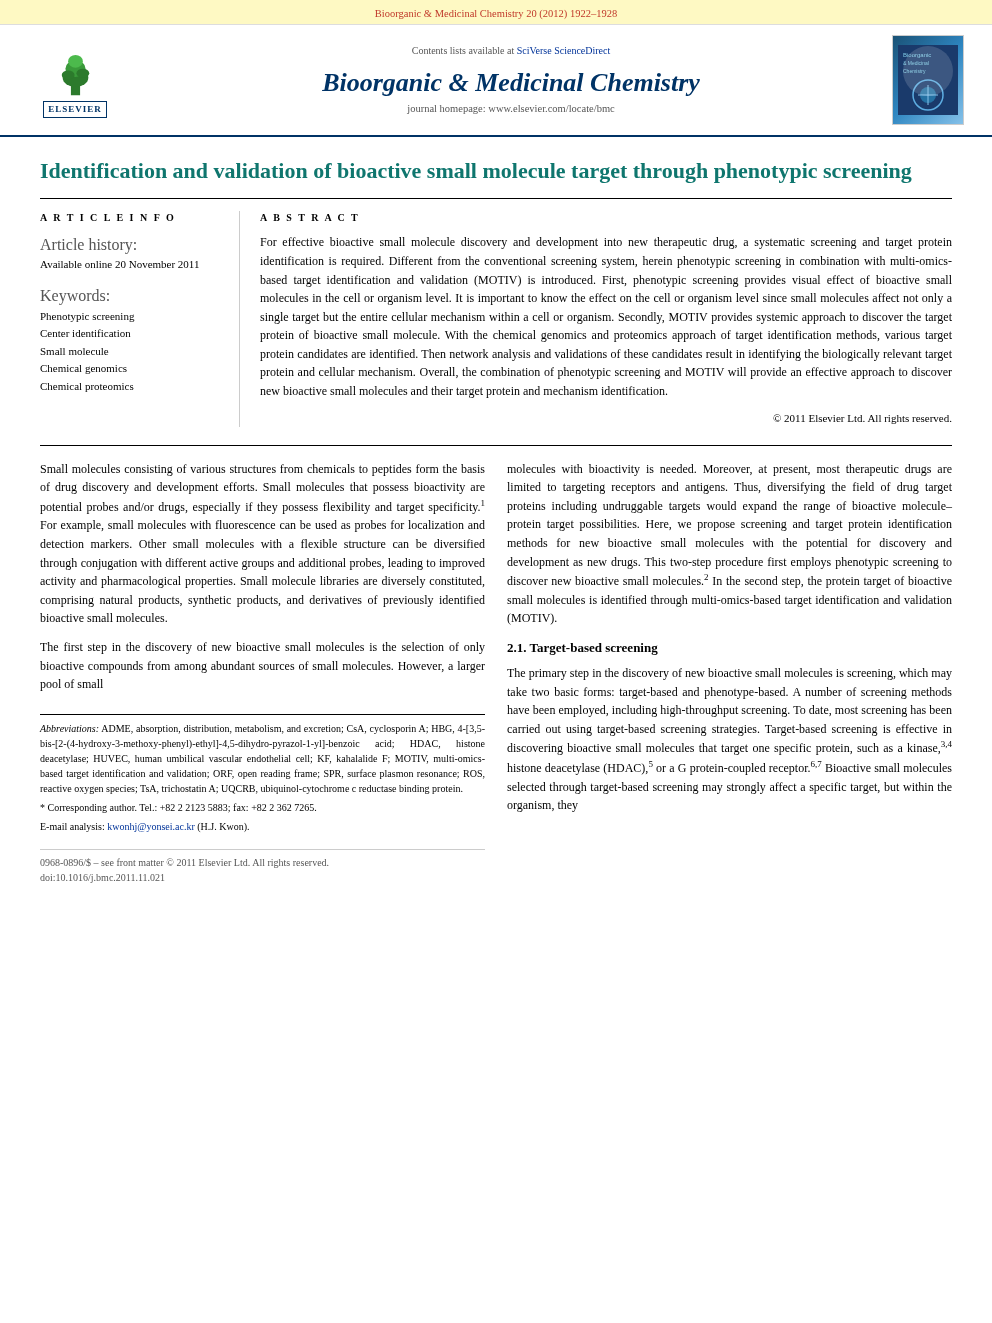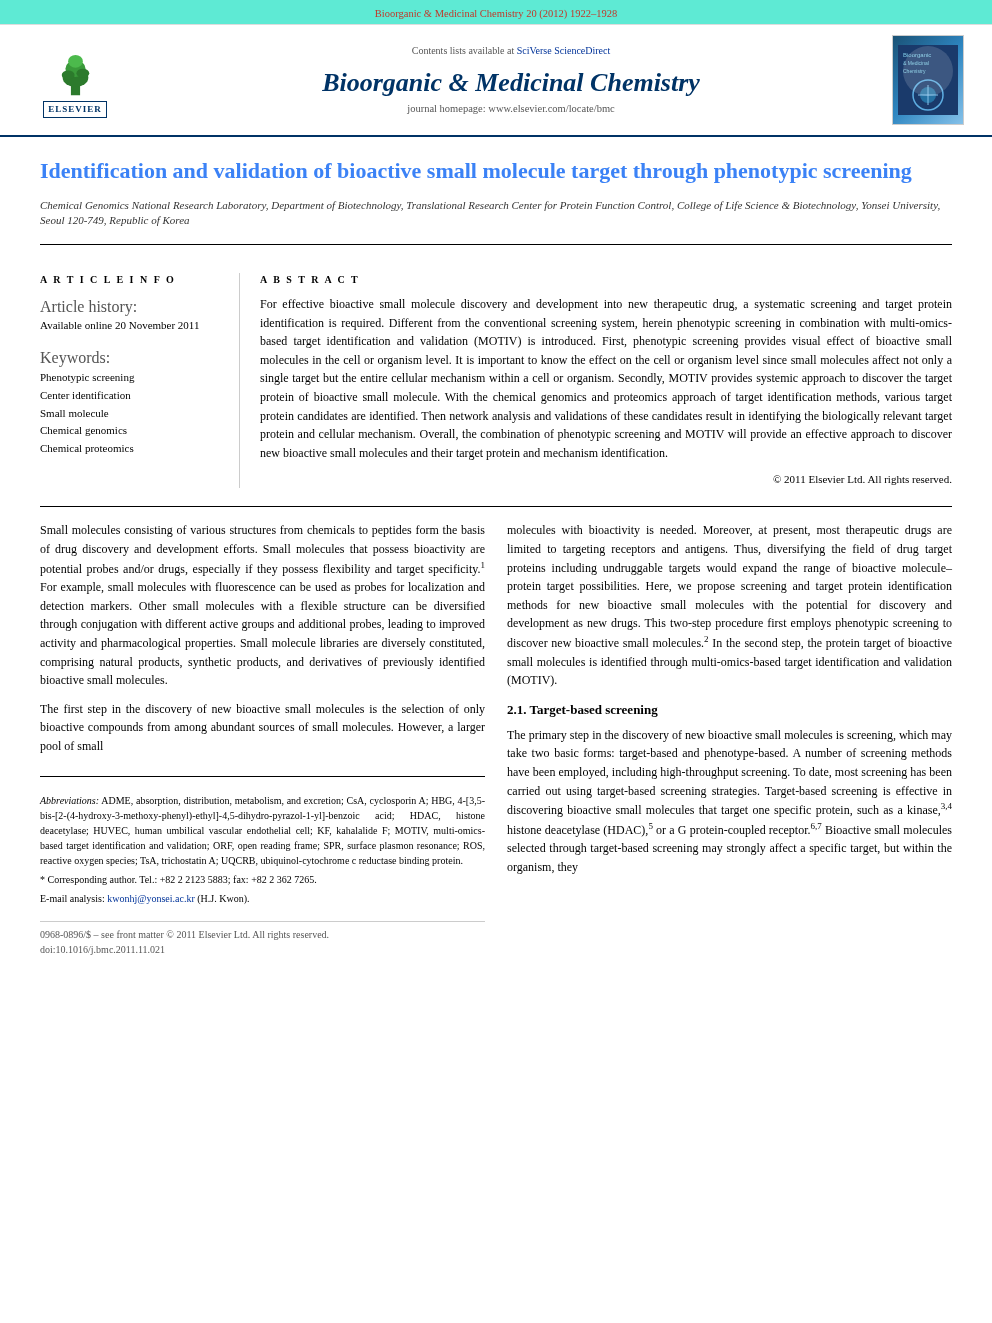--- a/index.html
+++ b/index.html
@@ -8,21 +8,21 @@
       background: #fff;
       color: #000;
       width: 992px;
       min-height: 1323px;
       font-size: 13px;
       line-height: 1.45;
     }
 
     
     .top-bar {
-      background: #5eead4;
+      background: #fef9c3;
       text-align: center;
       padding: 6px 0 3px 0;
       font-size: 10.5px;
       color: #c0392b;
       border-bottom: 1px solid #ddd;
     }
 
     
     .journal-header {
       display: flex;
@@ -106,21 +106,21 @@
 
     
     .main-content {
       padding: 20px 40px 20px 40px;
     }
 
     
     .article-title {
       font-size: 22px;
       font-weight: bold;
-      color: #3b82f6;
+      color: #0f766e;
       line-height: 1.3;
       margin-bottom: 12px;
       font-family: 'Times New Roman', Times, serif;
     }
 
     
     .authors {
       font-size: 14px;
       margin-bottom: 6px;
       color: #000;
@@ -138,21 +138,21 @@
       margin-bottom: 15px;
       line-height: 1.4;
     }
 
     
     .two-col {
       display: flex;
       gap: 20px;
       margin-top: 10px;
       border-top: 1.5px solid #000;
-      padding-top: 28px;
+      padding-top: 12px;
     }
     .col-left {
       width: 200px;
       flex-shrink: 0;
       border-right: 1px solid #ccc;
       padding-right: 15px;
     }
     .col-right {
       flex: 1;
     }
@@ -239,21 +239,21 @@
       text-align: justify;
     }
     sup {
       font-size: 9px;
     }
 
     
     .footnotes {
       border-top: 1px solid #000;
       margin-top: 20px;
-      padding-top: 16px;
+      padding-top: 6px;
       font-size: 10px;
       line-height: 1.5;
     }
     .footnote-item {
       margin-bottom: 4px;
       color: #000;
     }
 
     
     .bottom-bar {
@@ -308,21 +308,20 @@
       </svg>
     </div>
   </div>
 </div>
 
 <div class="main-content">
 
   <div class="article-title">Identification and validation of bioactive small molecule target through phenotypic screening</div>
 
 
-  <div class="affiliation">Chemical Genomics National Research Laboratory, Department of Biotechnology, Translational Research Center for Protein Function Control, College of Life Science &amp; Biotechnology, Yonsei University, Seoul 120-749, Republic of Korea</div>
 
   <div class="two-col">
 
     <div class="col-left">
       <div class="section-heading">A R T I C L E   I N F O</div>
 
       <div class="article-info-item">
         <div class="article-info-label">Article history:</div>
         <div>Available online 20 November 2011</div>
       </div>

